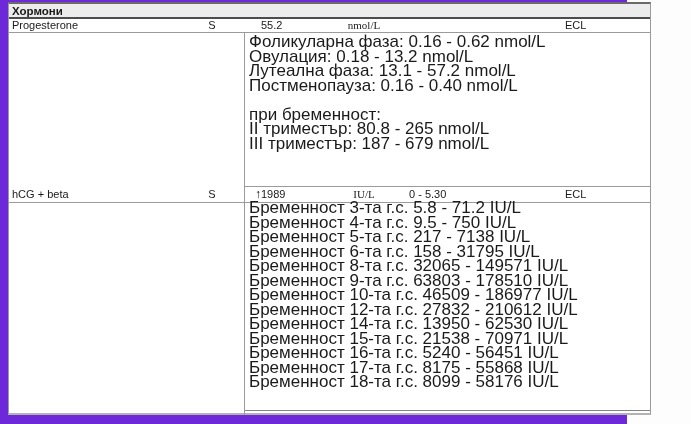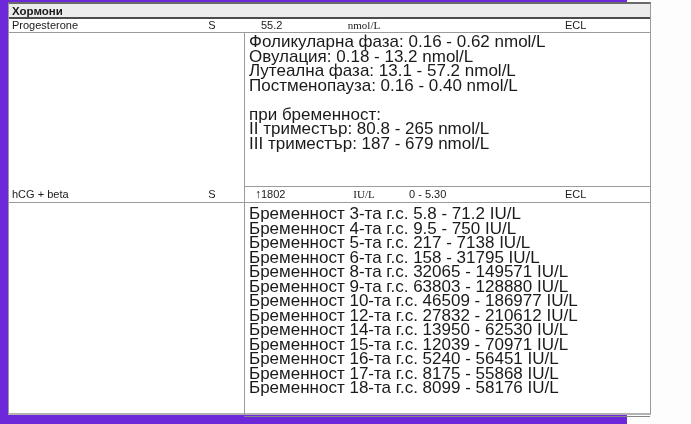--- a/index.html
+++ b/index.html
@@ -41,21 +41,21 @@
   .c-units{position:absolute;left:321px;width:68px;text-align:center;font-family:Liberation Serif, serif;}
   .c-range{position:absolute;left:400px;white-space:nowrap;}
   .c-method{position:absolute;left:556px;width:56px;text-align:left;}
   .ref-cell{
     position:absolute;left:235px;right:0;
     padding:2px 0 0 5px;
     font-size:17px;
     box-sizing:border-box;
   }
   .ref-prog{top:29px;height:154px;border-bottom:1px solid #9b9b9b;}
-  .ref-hcg{top:201px;height:212px;border-bottom:1px solid #858585;}
+  .ref-hcg{top:195px;height:212px;border-bottom:1px solid #858585;}
   .ref-line{min-height:14.5px;line-height:14.5px;white-space:nowrap;}
   .vline{
     position:absolute;left:235px;top:29px;width:1px;height:382px;
     background:#9b9b9b;
   }
 </style>
 </head>
 <body>
 
 <div class="page">
@@ -81,37 +81,37 @@
       <div class="ref-line">Постменопауза: 0.16 - 0.40 nmol/L</div>
       <div class="ref-line"></div>
       <div class="ref-line">при бременност:</div>
       <div class="ref-line">II триместър: 80.8 - 265 nmol/L</div>
       <div class="ref-line">III триместър: 187 - 679 nmol/L</div>
     </div>
 
     <div class="test-row row-hcg">
       <span class="c-name">hCG + beta</span>
       <span class="c-flag">S</span>
-      <span class="c-value"><span class="arrow">↑</span><span>1802</span></span>
+      <span class="c-value"><span class="arrow">↑</span><span>1989</span></span>
       <span class="c-units">IU/L</span>
       <span class="c-range">0 - 5.30</span>
       <span class="c-method">ECL</span>
     </div>
 
     <div class="ref-cell ref-hcg">
       <div class="ref-line">Бременност 3-та г.с. 5.8 - 71.2 IU/L</div>
       <div class="ref-line">Бременност 4-та г.с. 9.5 - 750 IU/L</div>
       <div class="ref-line">Бременност 5-та г.с. 217 - 7138 IU/L</div>
       <div class="ref-line">Бременност 6-та г.с. 158 - 31795 IU/L</div>
       <div class="ref-line">Бременност 8-та г.с. 32065 - 149571 IU/L</div>
-      <div class="ref-line">Бременност 9-та г.с. 63803 - 128880 IU/L</div>
+      <div class="ref-line">Бременност 9-та г.с. 63803 - 178510 IU/L</div>
       <div class="ref-line">Бременност 10-та г.с. 46509 - 186977 IU/L</div>
       <div class="ref-line">Бременност 12-та г.с. 27832 - 210612 IU/L</div>
       <div class="ref-line">Бременност 14-та г.с. 13950 - 62530 IU/L</div>
-      <div class="ref-line">Бременност 15-та г.с. 12039 - 70971 IU/L</div>
+      <div class="ref-line">Бременност 15-та г.с. 21538 - 70971 IU/L</div>
       <div class="ref-line">Бременност 16-та г.с. 5240 - 56451 IU/L</div>
       <div class="ref-line">Бременност 17-та г.с. 8175 - 55868 IU/L</div>
       <div class="ref-line">Бременност 18-та г.с. 8099 - 58176 IU/L</div>
     </div>
 
     <div class="vline"></div>
   </div>
 </div>
 
 </body></html>

